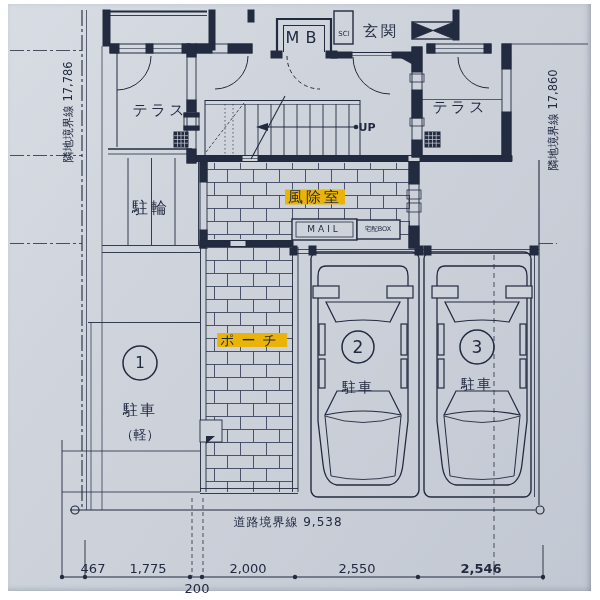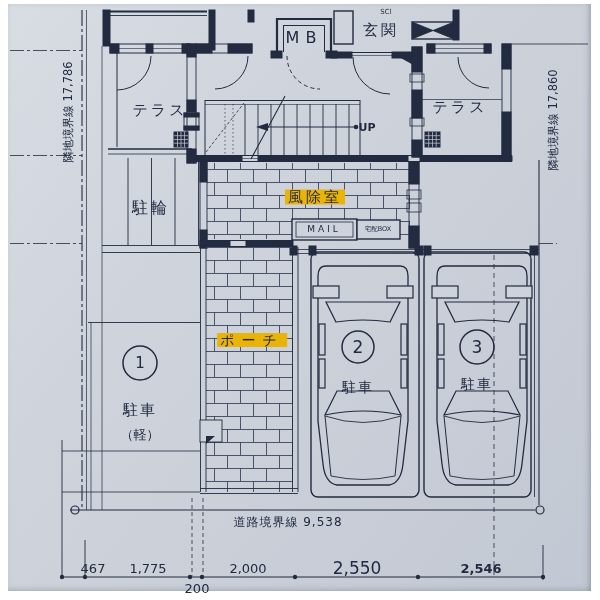--- a/index.html
+++ b/index.html
@@ -225,22 +225,22 @@
     <circle cx="202" cy="577" r="2.2" fill="#232b40" stroke="none"></circle>
     <circle cx="295" cy="577" r="2.2" fill="#232b40" stroke="none"></circle>
     <circle cx="418" cy="577" r="2.2" fill="#232b40" stroke="none"></circle>
     <circle cx="543" cy="577" r="2.2" fill="#232b40" stroke="none"></circle>
   </g>
 </svg>
 
 <span class="L" style="left:160px;top:110px;font-size:15px;letter-spacing:3px;">テラス</span>
 <span class="L" style="left:460px;top:107px;font-size:15px;letter-spacing:3px;">テラス</span>
 <span class="L" style="left:304px;top:38px;font-size:16px;letter-spacing:6px;">MB</span>
-<span class="L" style="left:344px;top:12px;font-size:7px;margin-left:42px;">SCl</span>
-<span class="L" style="left:381px;top:31px;font-size:15px;letter-spacing:3px;font-family:Liberation Mono, monospace;">玄関</span>
+<span class="L" style="left:344px;top:34px;font-size:7px;">SCl</span>
+<span class="L" style="left:381px;top:31px;font-size:15px;letter-spacing:3px;">玄関</span>
 <span class="L" style="left:367px;top:127px;font-size:11px;font-weight:bold;">UP</span>
 <span class="L bg" style="left:315px;top:197px;font-size:15px;letter-spacing:3px;">風除室</span>
 <span class="L" style="left:324px;top:229px;font-size:9px;letter-spacing:3px;">MAIL</span>
 <span class="L" style="left:378px;top:229px;font-size:6.5px;">宅配BOX</span>
 <span class="L" style="left:151px;top:208px;font-size:16px;letter-spacing:3px;">駐輪</span>
 <span class="L bg" style="left:252px;top:340px;font-size:14px;letter-spacing:7px;">ポーチ</span>
 
 <span class="L" style="left:140px;top:363px;font-size:15px;">1</span>
 <span class="L" style="left:140px;top:410px;font-size:15px;letter-spacing:2px;">駐車</span>
 <span class="L" style="left:140px;top:434px;font-size:13px;">（軽）</span>
@@ -250,14 +250,14 @@
 <span class="L" style="left:477px;top:384px;font-size:14px;letter-spacing:2px;">駐車</span>
 
 <span class="L rot" style="left:69px;top:112px;font-size:11.5px;">隣地境界線 17,786</span>
 <span class="L rot" style="left:554px;top:120px;font-size:11.5px;">隣地境界線 17,860</span>
 <span class="L" style="left:288px;top:522px;font-size:12px;letter-spacing:1px;">道路境界線 9,538</span>
 
 <span class="L" style="left:93px;top:568px;font-size:13px;text-align:right;">467</span>
 <span class="L" style="left:148px;top:568px;font-size:13px;">1,775</span>
 <span class="L" style="left:197px;top:588px;font-size:13px;">200</span>
 <span class="L" style="left:248px;top:568px;font-size:13px;">2,000</span>
-<span class="L" style="left:357px;top:568px;font-size:17px;">2,550</span>
+<span class="L" style="left:357px;top:568px;font-size:13px;">2,550</span>
 <span class="L" style="left:481px;top:568px;font-size:13px;font-weight:bold;">2,546</span>
 
 </body></html>

